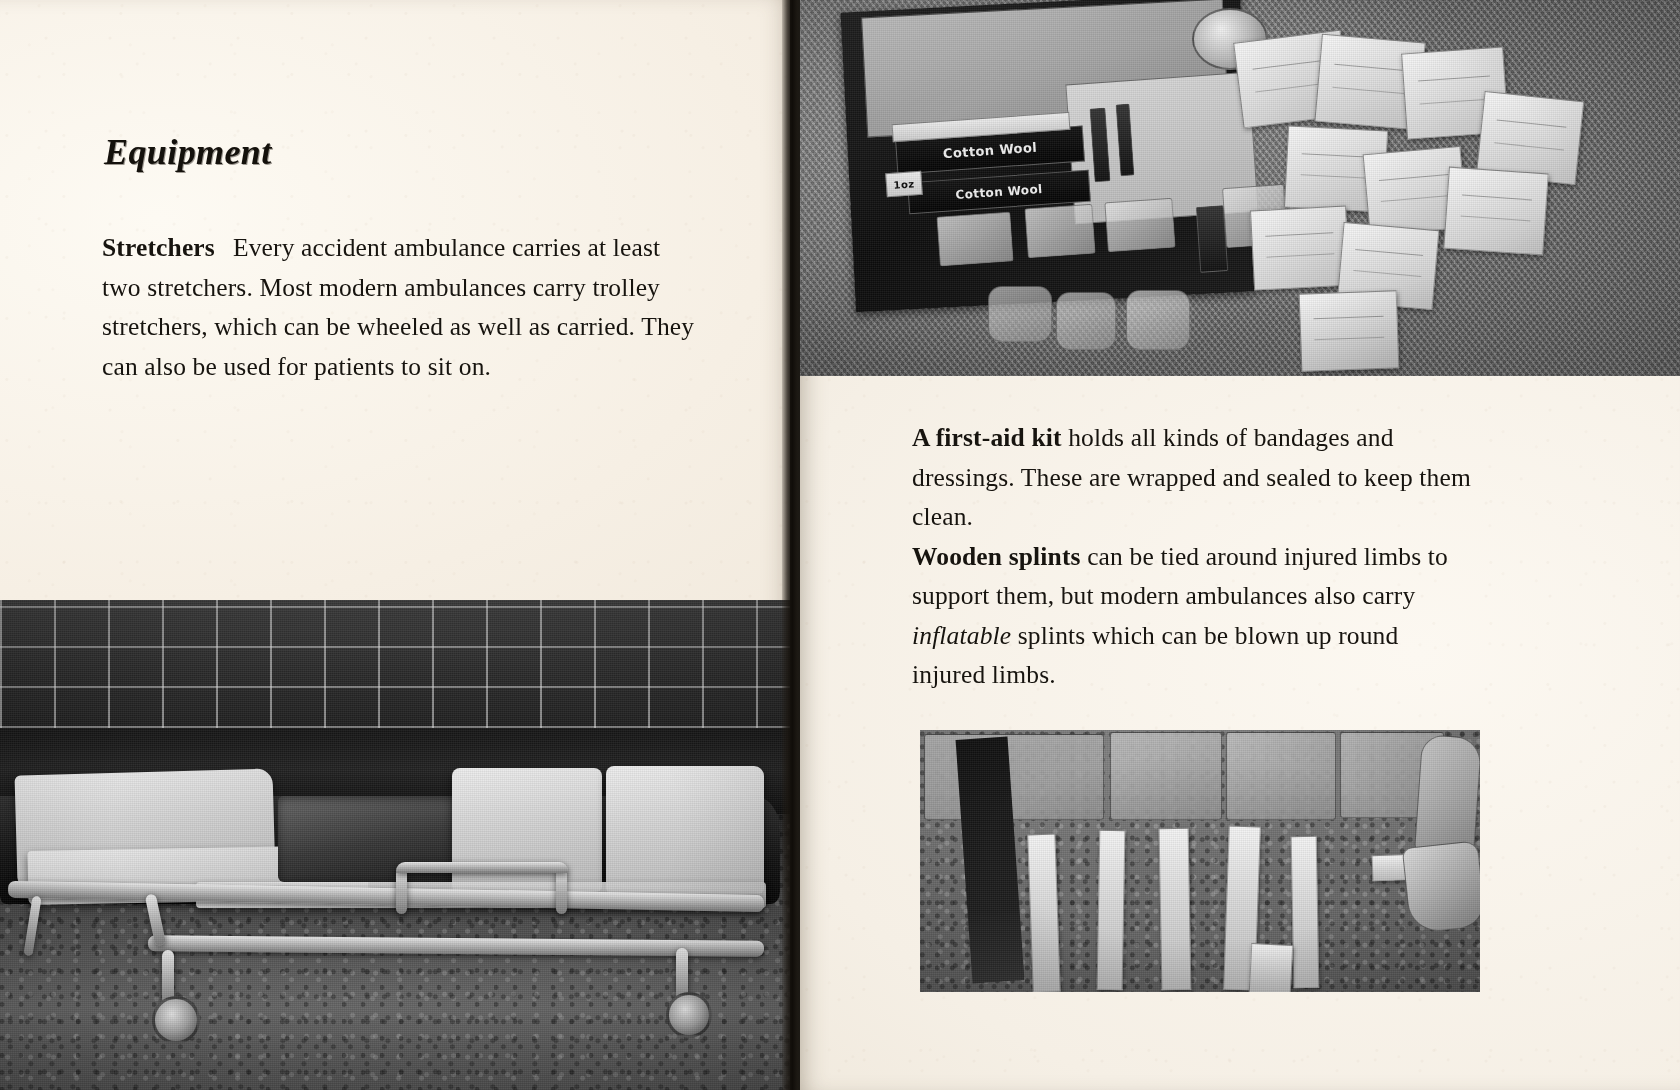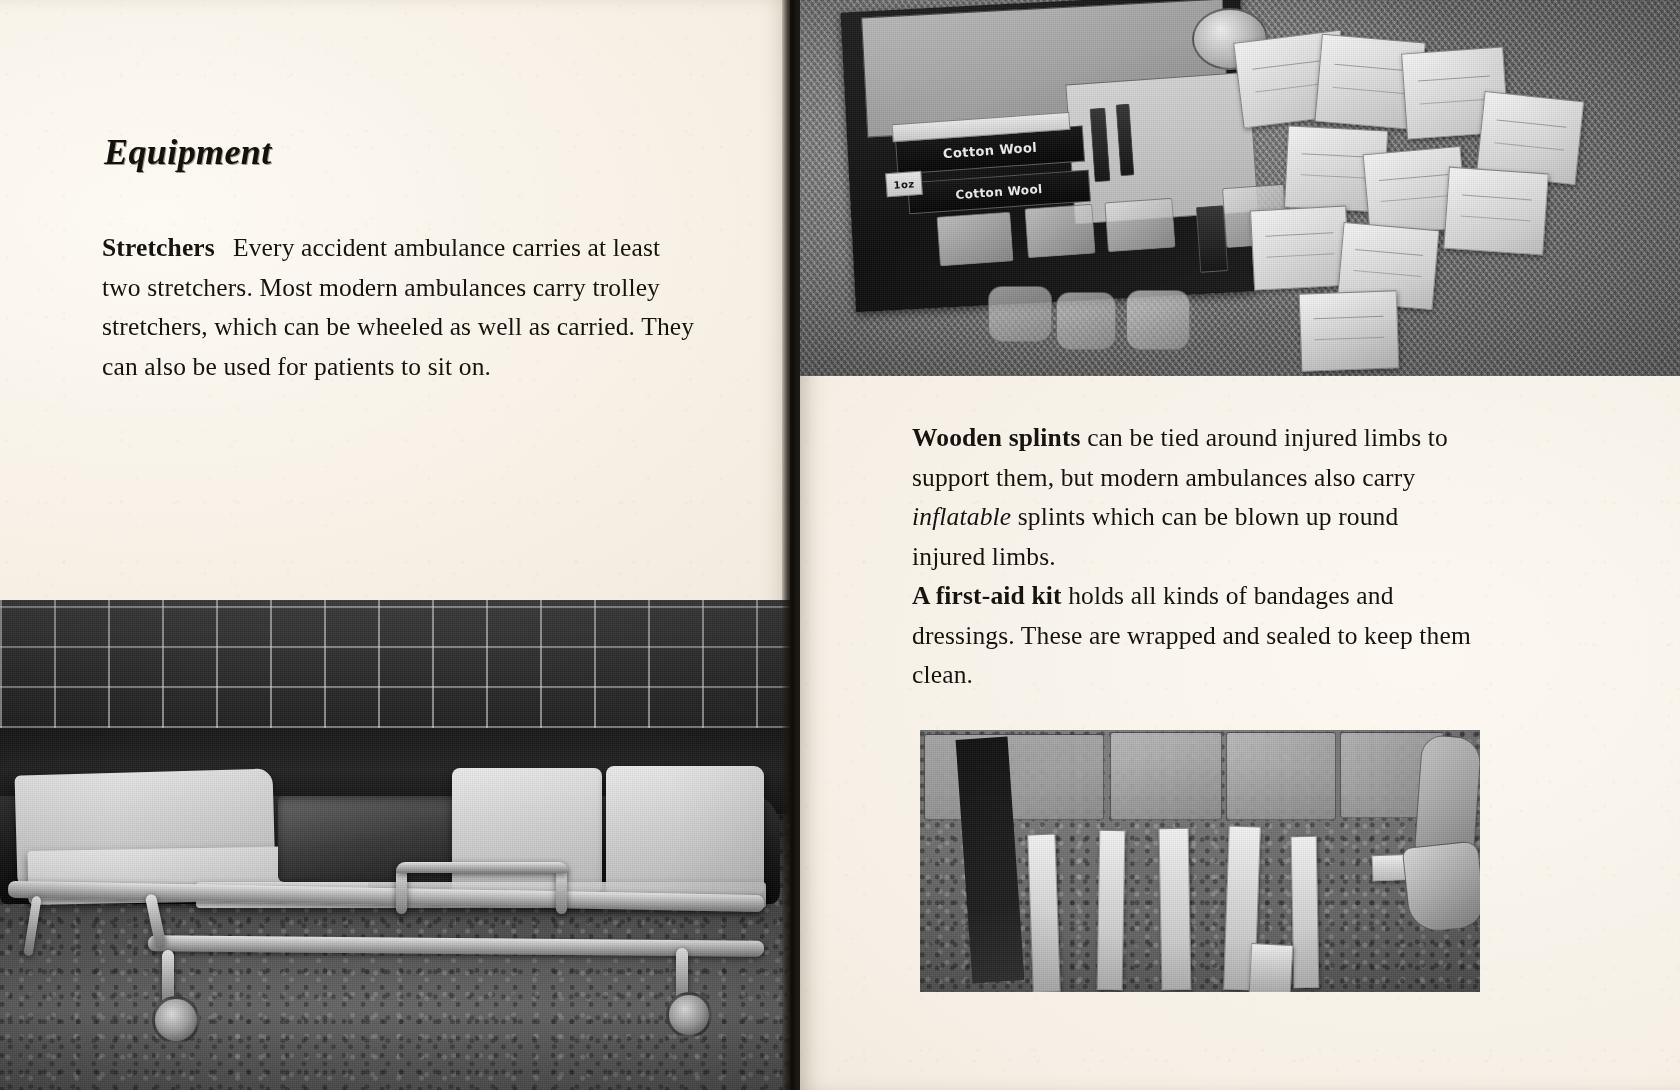--- a/index.html
+++ b/index.html
@@ -423,22 +423,22 @@
     <div class="dressing" style="left:540px; top:226px; width:94px;  height:78px;
          transform:rotate(5deg);"></div>
     <div class="dressing" style="left:500px; top:292px; width:96px;  height:76px;
          transform:rotate(-2deg);"></div>
 
     <div class="grain"></div>
     <div class="vignette"></div>
   </div>
 
   <div class="body-copy" style="left:912px; top:418px; width:560px;">
+    <p><span class="lede">A first-aid kit</span>&nbsp;<span>holds all kinds of bandages and dressings. These are wrapped and sealed to keep them clean.</span></p>
     <p><span class="lede">Wooden splints</span>&nbsp;<span>can be tied around injured limbs to support them, but modern ambulances also carry </span><span class="ital">inflatable</span><span> splints which can be blown up round injured limbs.</span></p>
-    <p><span class="lede">A first-aid kit</span>&nbsp;<span>holds all kinds of bandages and dressings. These are wrapped and sealed to keep them clean.</span></p>
   </div>
 
   <div id="photo-splints" class="photo">
     <div class="splint-ground"></div>
 
     <div class="inflatable" style="left:4px;   top:4px;  width:178px; height:84px;
          border-radius:3px;"></div>
     <div class="inflatable" style="left:190px; top:2px;  width:110px; height:86px;
          border-radius:3px;"></div>
     <div class="inflatable" style="left:306px; top:2px;  width:108px; height:86px;

